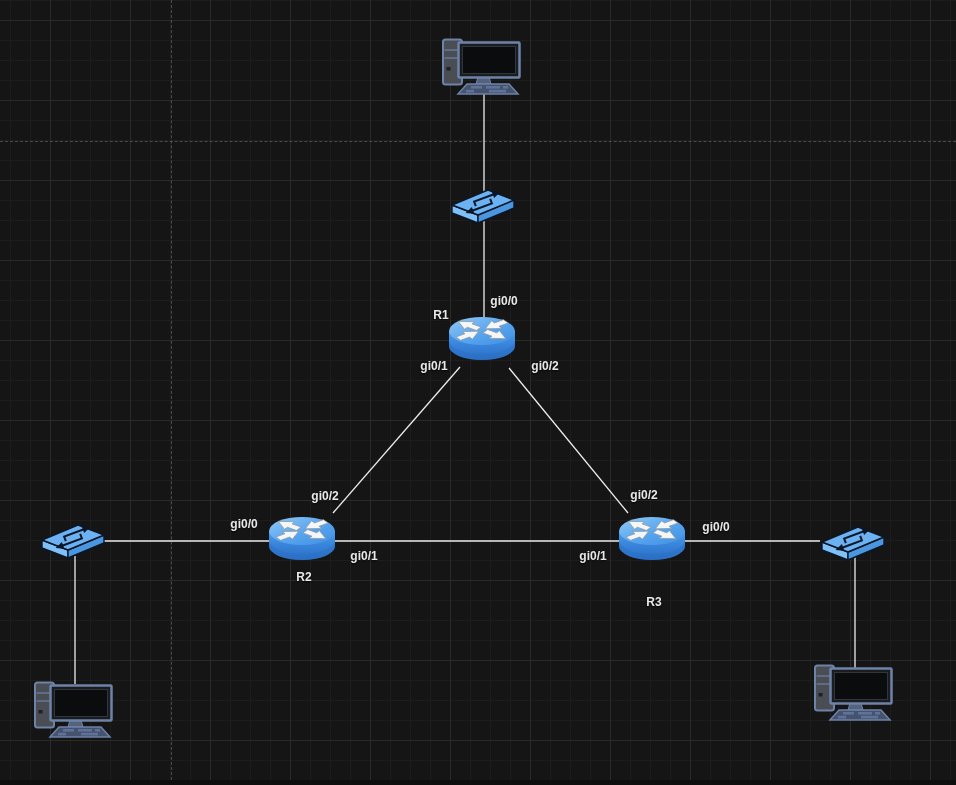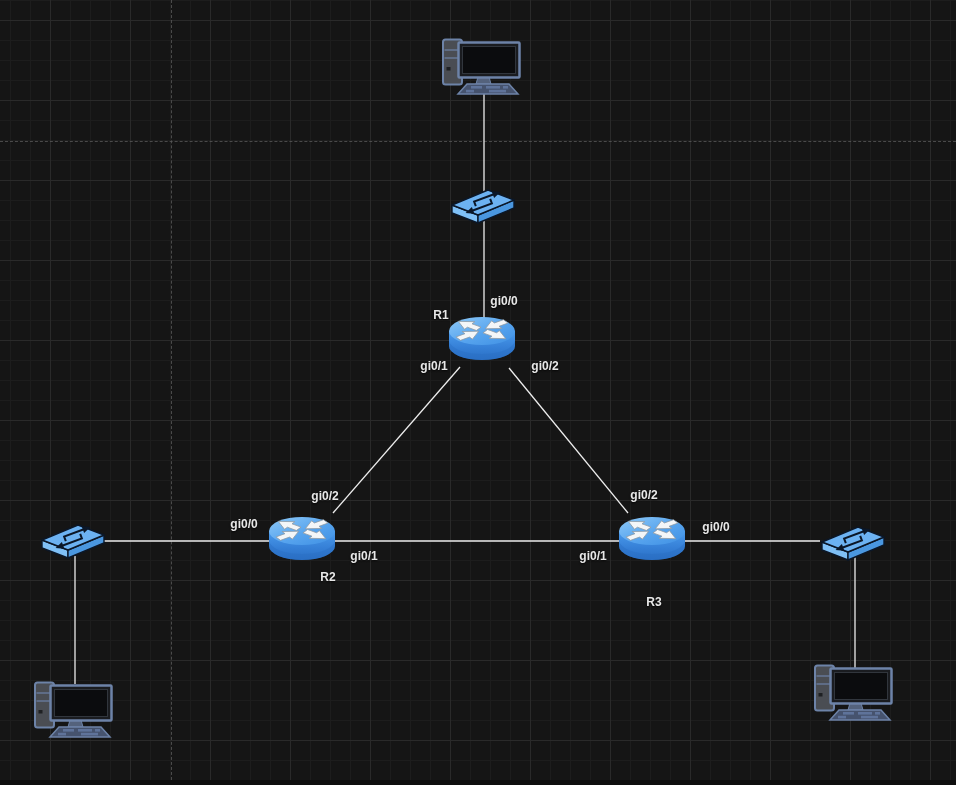--- a/index.html
+++ b/index.html
@@ -152,21 +152,21 @@
     </svg>
 
   <div class="label" style="left:441px; top:315px;">R1</div>
   <div class="label" style="left:504px; top:301px;">gi0/0</div>
   <div class="label" style="left:434px; top:366px;">gi0/1</div>
   <div class="label" style="left:545px; top:366px;">gi0/2</div>
 
   <div class="label" style="left:325px; top:496px;">gi0/2</div>
   <div class="label" style="left:244px; top:524px;">gi0/0</div>
   <div class="label" style="left:364px; top:556px;">gi0/1</div>
-  <div class="label" style="left:304px; top:577px;margin-left:24px;">R2</div>
+  <div class="label" style="left:304px; top:577px;">R2</div>
 
   <div class="label" style="left:644px; top:495px;">gi0/2</div>
   <div class="label" style="left:593px; top:556px;">gi0/1</div>
   <div class="label" style="left:716px; top:527px;">gi0/0</div>
   <div class="label" style="left:654px; top:577px;margin-top:25px;">R3</div>
 
   <div class="edge-strip"></div>
 </div>
 
 </body></html>

